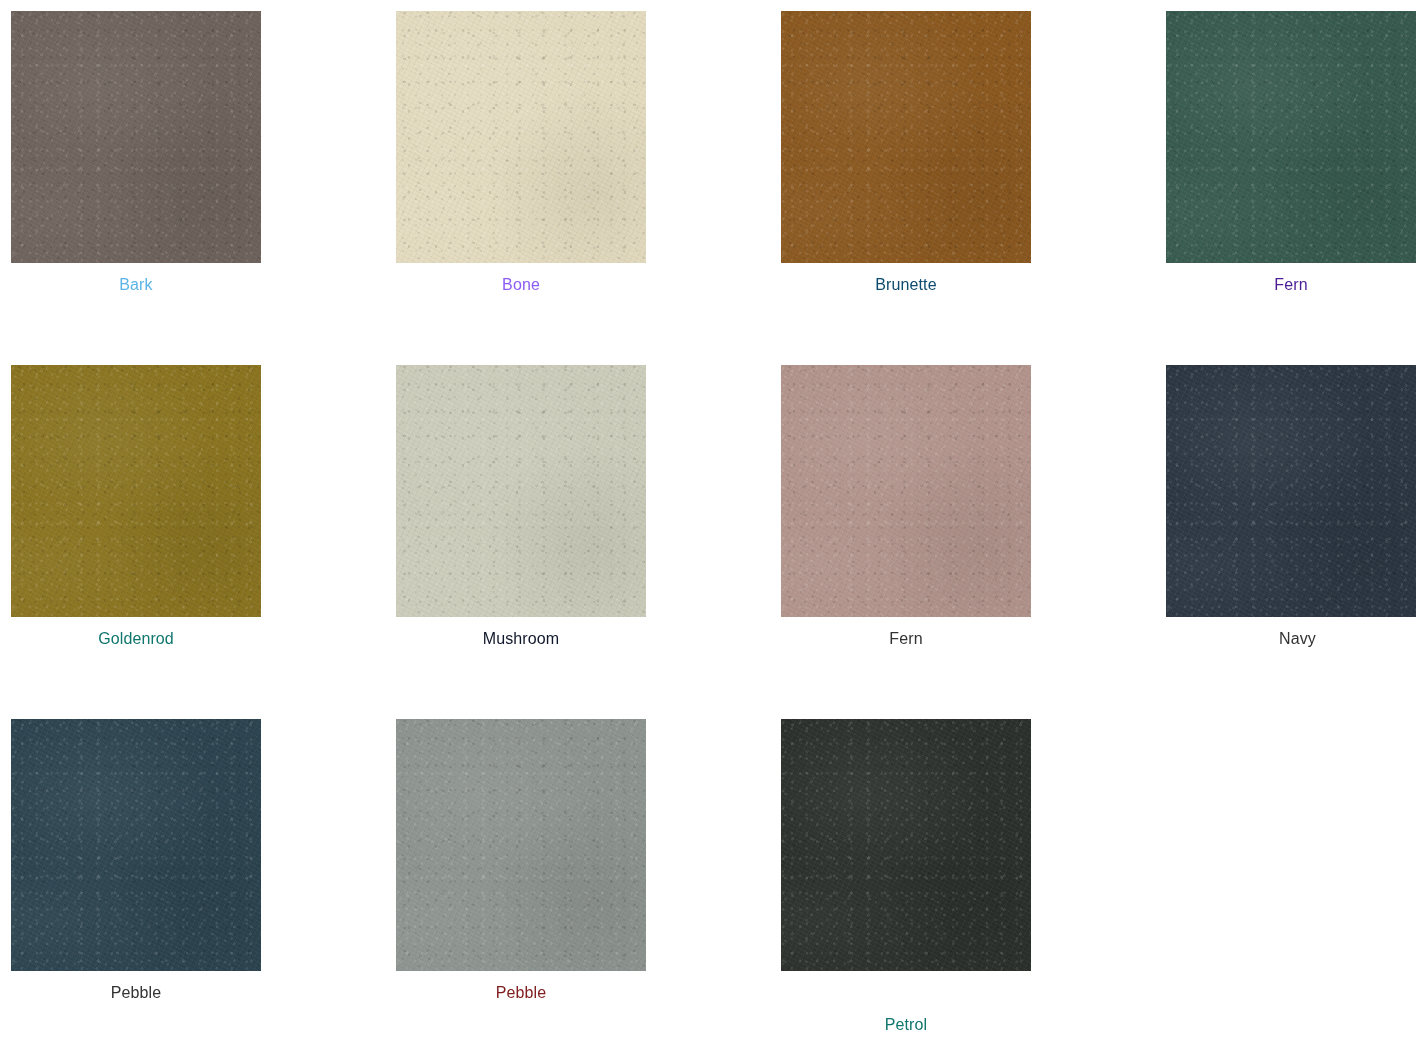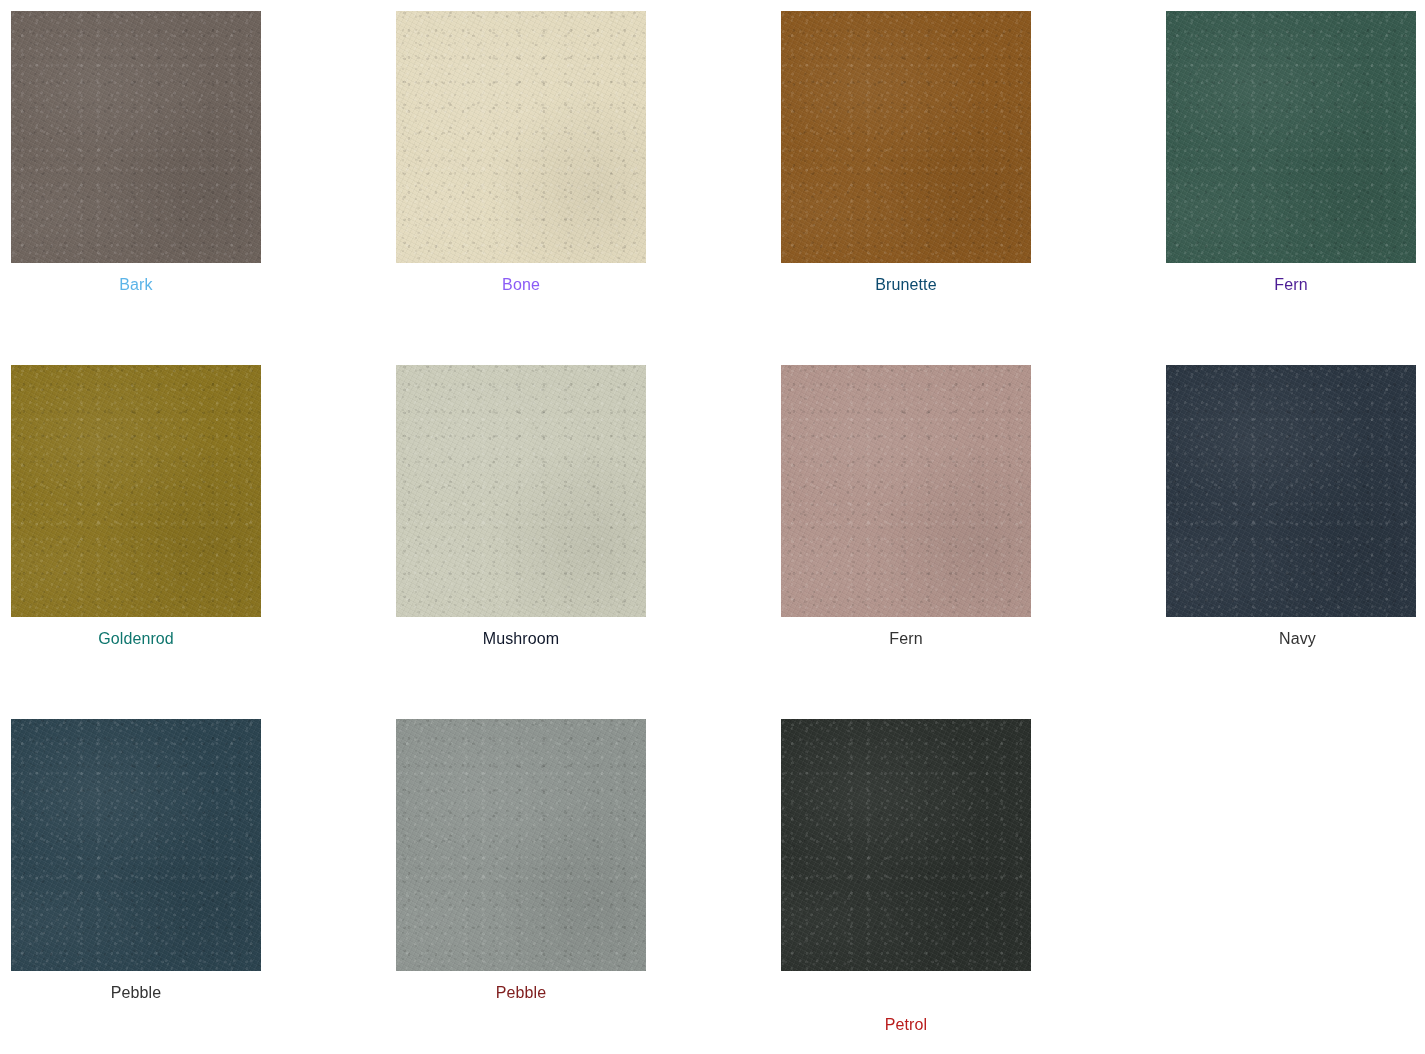--- a/index.html
+++ b/index.html
@@ -186,15 +186,15 @@
         <div class="tex-c"></div>
       </div>
       <div class="swatch-label" style="color: #7f1d1d;">Pebble</div>
     </div>
     <div class="swatch-cell">
       <div class="swatch-chip" style="background-color: rgb(43, 48, 44);">
         <div class="tex-a"></div>
         <div class="tex-b"></div>
         <div class="tex-c"></div>
       </div>
-      <div class="swatch-label" style="color: #b91c1c; margin-top: 44px;">Petrol</div>
+      <div class="swatch-label" style="color: #0f766e; margin-top: 44px;">Petrol</div>
     </div>
   </div>
 
 </body></html>

